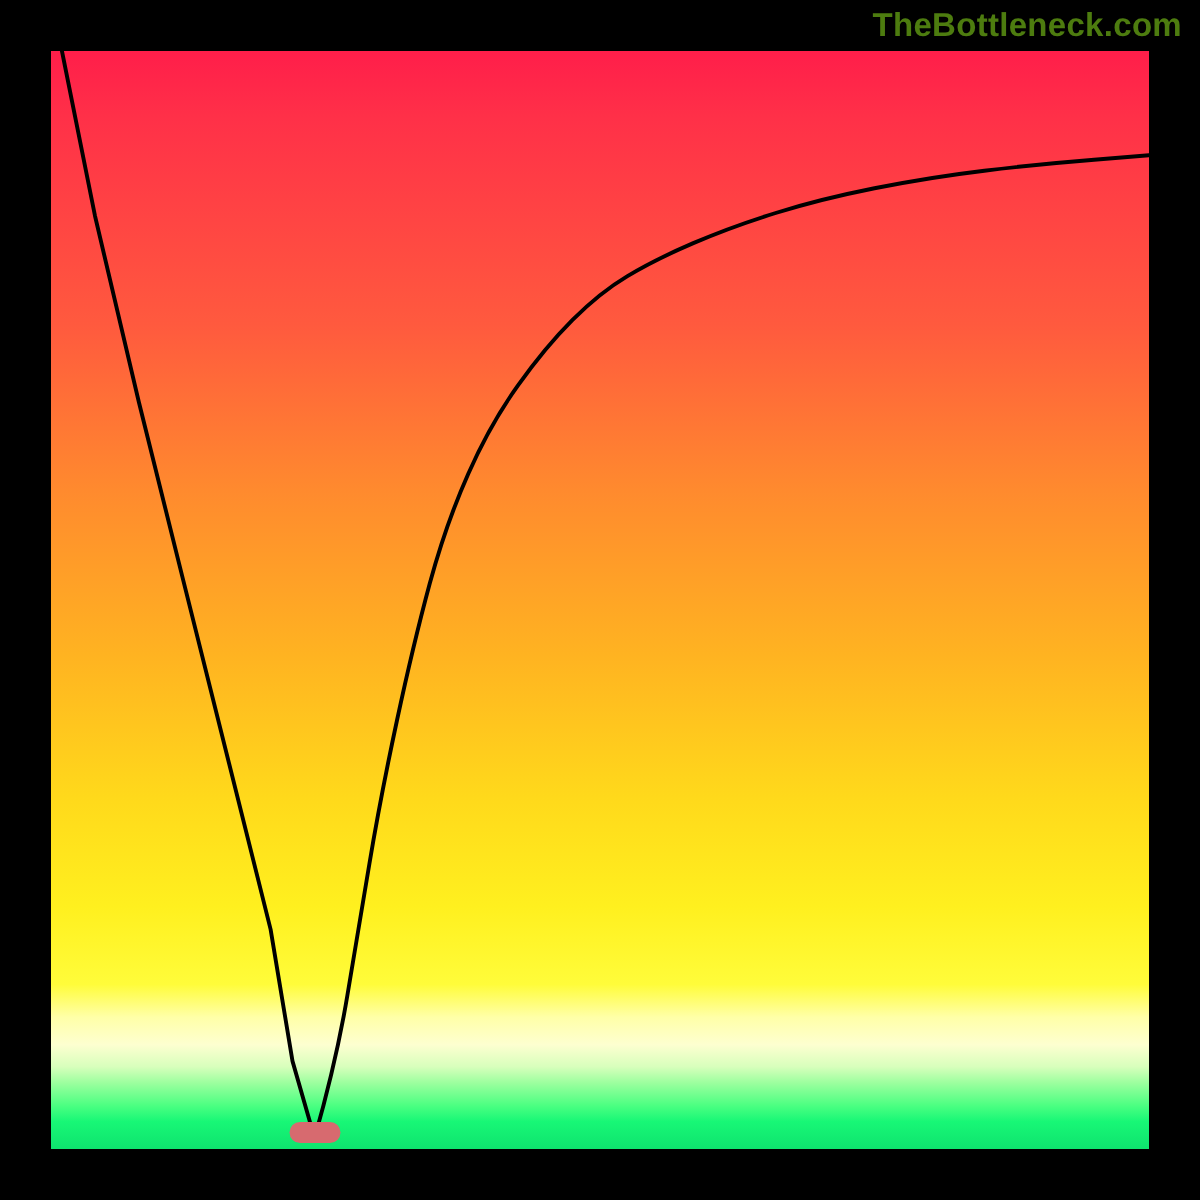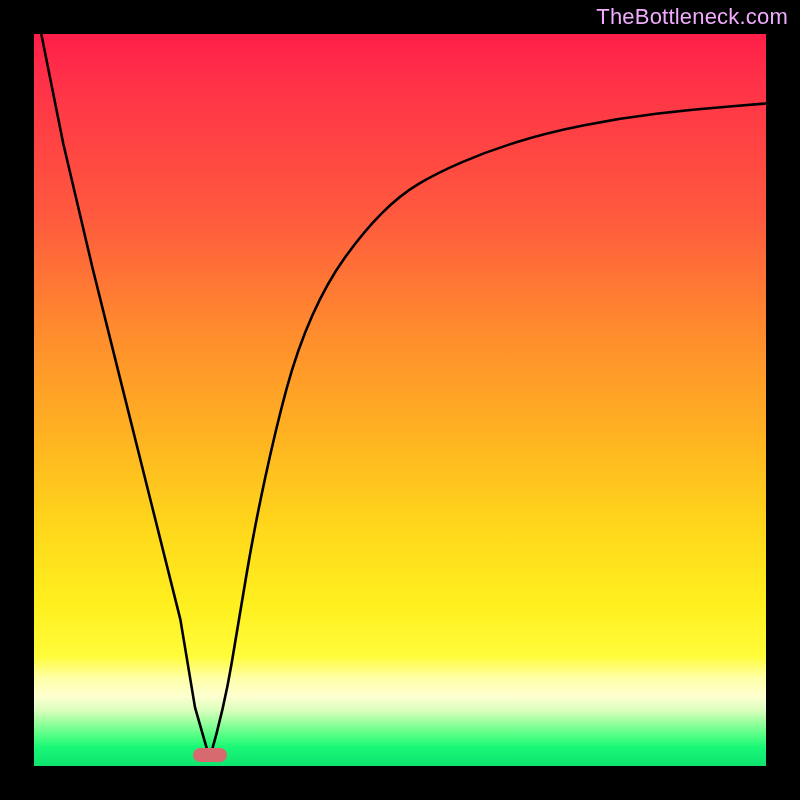--- a/index.html
+++ b/index.html
@@ -14,23 +14,23 @@
   .frame {
     position: relative;
     width: 800px;
     height: 800px;
     background: #000;
   }
   .attribution {
     position: absolute;
     top: 4px;
     right: 12px;
-    color: #f0abfc;
+    color: #4d7c0f;
     font-size: 22px;
-    font-weight: 400;
+    font-weight: 700;
     letter-spacing: 0.2px;
     z-index: 20;
   }
   .plot-area {
     position: absolute;
     left: 34px;
     top: 34px;
     width: 732px;   
     height: 732px;  
     overflow: hidden;

